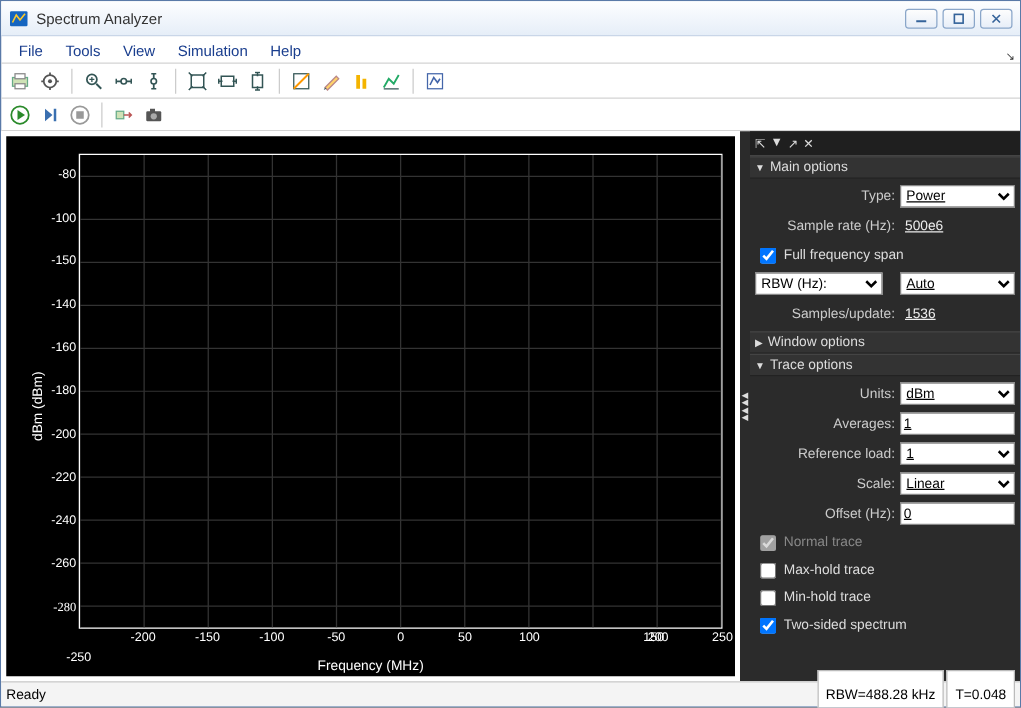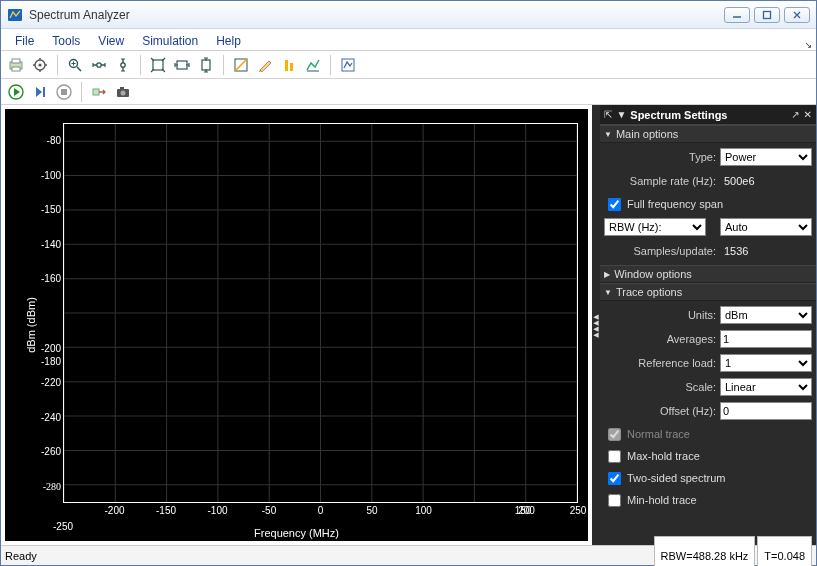--- a/index.html
+++ b/index.html
@@ -38,21 +38,21 @@
 
 .sidepanel { width:216px; background:#2b2b2b; color:#ddd; display:flex; flex-direction:column; font-size:11px; }
 .sp-header { height:20px; background:#1f1f1f; display:flex; align-items:center; padding:0 4px; gap:4px; border-bottom:1px solid #444;}
 .sp-header .title { flex:1; font-weight:bold; color:#fff; }
 .sp-header .hdr-icon { cursor:pointer; font-size:10px; color:#ddd;}
 .sp-section-hdr { height:18px; display:flex; align-items:center; padding:0 4px; gap:4px; background:#333; cursor:pointer; border-top:1px solid #444; border-bottom:1px solid #222;}
 .sp-section-hdr .tri { font-size:8px; }
 .sp-body { padding:4px 4px; display:flex; flex-direction:column; gap:4px; }
 .sp-row { display:flex; align-items:center; gap:4px; height:20px;}
 .sp-row label { flex:1; text-align:right; color:#ccc; }
-.sp-row .val { width:92px; }
+.sp-row .val { width:92px;text-decoration:underline; }
 input[type=text].ct, select.ct { width:92px; height:18px; font-size:11px; background:#fff; border:1px solid #888; padding:0 2px; }
 select.ct { padding:0; }
 .sp-check { display:flex; align-items:center; gap:6px; height:18px; padding-left:4px;}
 .sp-check input { width:13px;height:13px; }
 .sp-check.disabled { color:#888; }
 .split2 { display:flex; gap:14px; }
 .split2 select:first-child{flex:1;width:auto;}
 
 .statusbar { height:20px; border-top:1px solid #c9c9c9; background:#f4f4f4; display:flex; align-items:center; font-size:11px; padding:0 4px;}
 .statusbar .ready{flex:1;}
@@ -259,21 +259,21 @@
               <line x1="0" y1="362.72727272727275" x2="500" y2="362.72727272727275" stroke="#333" stroke-width="1"></line>
             </svg>
         </div>
         <div id="yticks"></div>
         <div id="xticks"></div>
       <div class="tick-y" style="top: calc(4.54545% + 11.6364px);">-80</div>
           <div class="tick-y" style="top: calc(13.6364% + 6.90909px);">-100</div>
           <div class="tick-y" style="top: calc(22.7273% + 2.18182px);">-150</div>
           <div class="tick-y" style="top: calc(31.8182% - 2.54545px);">-140</div>
           <div class="tick-y" style="top: calc(40.9091% - 7.27273px);">-160</div>
-          <div class="tick-y" style="top: calc(50% - 12px); margin-top: 48px;">-180</div>
+          <div class="tick-y" style="top: calc(50% - 12px);">-180</div>
           <div class="tick-y" style="top: calc(59.0909% - 16.7273px);">-200</div>
           <div class="tick-y" style="top: calc(68.1818% - 21.4545px);">-220</div>
           <div class="tick-y" style="top: calc(77.2727% - 26.1818px);">-240</div>
           <div class="tick-y" style="top: calc(86.3636% - 30.9091px);">-260</div>
           <div class="tick-y" style="top: calc(95.4545% - 35.6364px); font-family: Liberation Serif, serif;">-280</div>
           <div class="tick-x" style="left: calc(0% + 58px); margin-top: 16px;">-250</div>
           <div class="tick-x" style="left: calc(10% + 51.2px);">-200</div>
           <div class="tick-x" style="left: calc(20% + 44.4px);">-150</div>
           <div class="tick-x" style="left: calc(30% + 37.6px);">-100</div>
           <div class="tick-x" style="left: calc(40% + 30.8px);">-50</div>
@@ -290,21 +290,20 @@
         <span>◀</span>
         <span>◀</span>
         <span>◀</span>
         <span>◀</span>
       </div>
 
     <div class="sidepanel">
       <div class="sp-header">
         <span class="hdr-icon">⇱</span>
         <span class="hdr-icon">▼</span>
-        <span class="title">Spectrum Settings</span>
         <span class="hdr-icon">↗</span>
         <span class="hdr-icon">✕</span>
       </div>
 
       <div class="sp-section-hdr">
           <span class="tri">▼</span>
           <span>Main options</span>
         </div>
       <div class="sp-body">
         <div class="sp-row">
@@ -361,26 +360,26 @@
           </div>
         <div class="sp-check disabled">
             <input type="checkbox" checked="" disabled="" style="">
             <span>Normal trace</span>
           </div>
         <div class="sp-check">
             <input type="checkbox" style="">
             <span>Max-hold trace</span>
           </div>
         <div class="sp-check">
+            <input type="checkbox" style="">
+            <span>Min-hold trace</span>
+          </div>
+        <div class="sp-check">
             <input type="checkbox" checked="" style="">
             <span>Two-sided spectrum</span>
-          </div>
-        <div class="sp-check">
-            <input type="checkbox" style="">
-            <span>Min-hold trace</span>
           </div>
       </div>
     </div>
   </div>
 
   <div class="statusbar">
     <span class="ready">Ready</span>
     <span class="cell">RBW=488.28 kHz</span>
     <span class="cell">T=0.048</span>
   </div>

